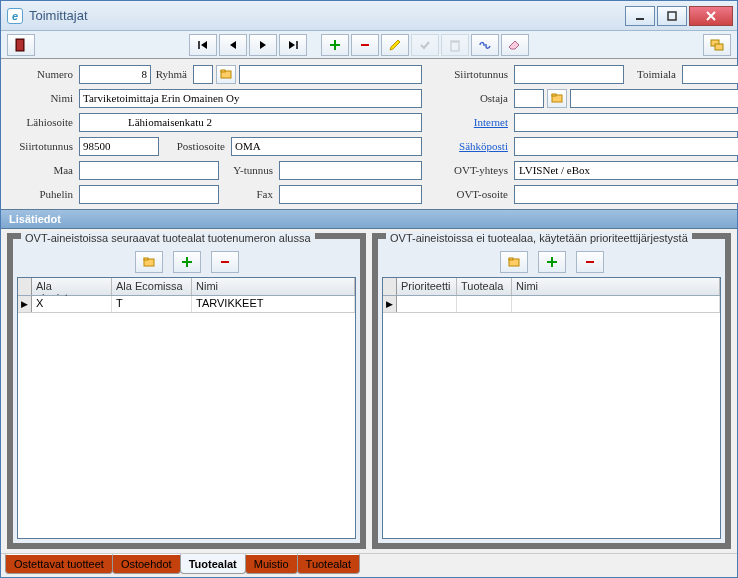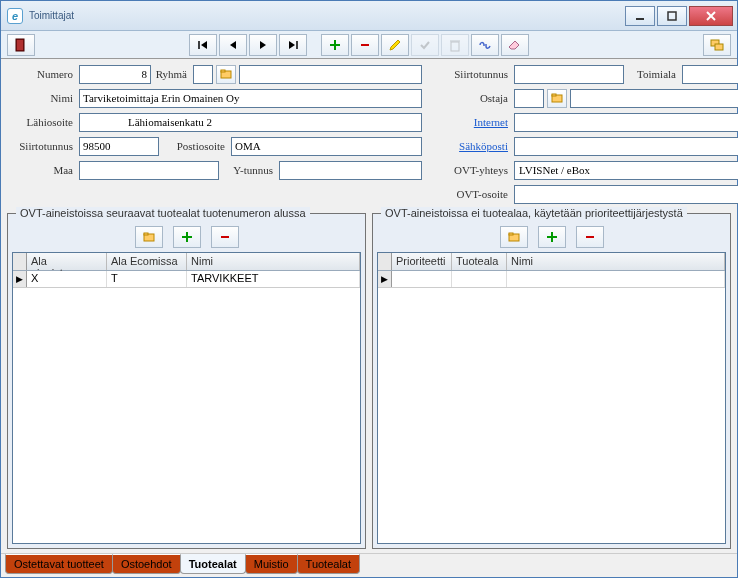--- a/index.html
+++ b/index.html
@@ -34,21 +34,21 @@
     border-radius: 3px;
     background: #fff;
     border: 1px solid #5aa0d0;
     display:flex;align-items:center;justify-content:center;
     margin-right: 6px;
     color:#3090c0;
     font-weight:bold;
     font-style: italic;
     font-size:11px;
   }
-  .titlebar .title { color: #3a5a80; font-size: 10px; flex: 1; }
+  .titlebar .title { color: #3a5a80; font-size: 13px; flex: 1; }
   .win-btns { display:flex; gap:2px; }
   .win-btn {
     width: 30px; height: 20px;
     border: 1px solid #6a8ab0;
     background: linear-gradient(to bottom,#f8fbff,#d8e6f4);
     display:flex;align-items:center;justify-content:center;
     font-size:10px;
     cursor:pointer;
   }
   .win-btn.close { width:44px; background: linear-gradient(to bottom,#e78,#c44); border-color:#944; }
@@ -113,21 +113,21 @@
     border-bottom:1px solid #5a7a9a;
   }
   .lists-area {
     flex:1;
     display:flex;
     gap:6px;
     padding: 4px 6px;
   }
   .group {
     flex:1;
-    border:1px solid #737373;
+    border:6px solid #737373;
     background:#e8eef6;
     display:flex;
     flex-direction:column;
     padding:4px;
     position:relative;
   }
   .group .glabel {
     position:relative;
     top:-11px;
     background:#e8eef6;
@@ -336,20 +336,26 @@
         <input class="inp" style="width: 80px;" value="98500">
         <div class="lbl" style="width:72px">Postiosoite</div>
         <input class="inp" style="flex: 1 1 0%;" value="OMA">
       </div>
       <div class="row">
         <div class="lbl w70">Maa</div>
         <input class="inp" style="width: 140px;" value="">
         <div class="lbl" style="width:60px">Y-tunnus</div>
         <input class="inp" style="flex: 1 1 0%;" value="">
       </div>
+      <div class="row">
+        <div class="lbl w70">Puhelin</div>
+        <input class="inp" style="width: 140px;" value="">
+        <div class="lbl" style="width:60px">Fax</div>
+        <input class="inp" style="flex: 1 1 0%;" value="">
+      </div>
     </div>
 
     <div class="col">
       <div class="row">
         <div class="lbl w80">Siirtotunnus</div>
         <input class="inp" style="width: 110px;" value="">
         <div class="lbl" style="width:58px">Toimiala</div>
         <input class="inp" style="flex: 1 1 0%;" value="">
       </div>
       <div class="row">
@@ -377,20 +383,21 @@
           <option>LVISNet / eBox</option>
         </select>
       </div>
       <div class="row">
         <div class="lbl w80">OVT-osoite</div>
         <input class="inp" style="flex: 1 1 0%;" value="">
       </div>
     </div>
   </div>
 
+  <div class="section-header">Lisätiedot</div>
 
   <div class="lists-area">
 
     <div class="group">
       <div class="glabel">OVT-aineistoissa seuraavat tuotealat tuotenumeron alussa</div>
       <div class="gtb">
         <div class="tbtn">
           <svg width="12" height="10">
               <rect x="1" y="2" width="10" height="7" fill="#fc6" stroke="#b80"></rect>
               <rect x="1" y="1" width="4" height="2" fill="#fc6" stroke="#b80"></rect>

